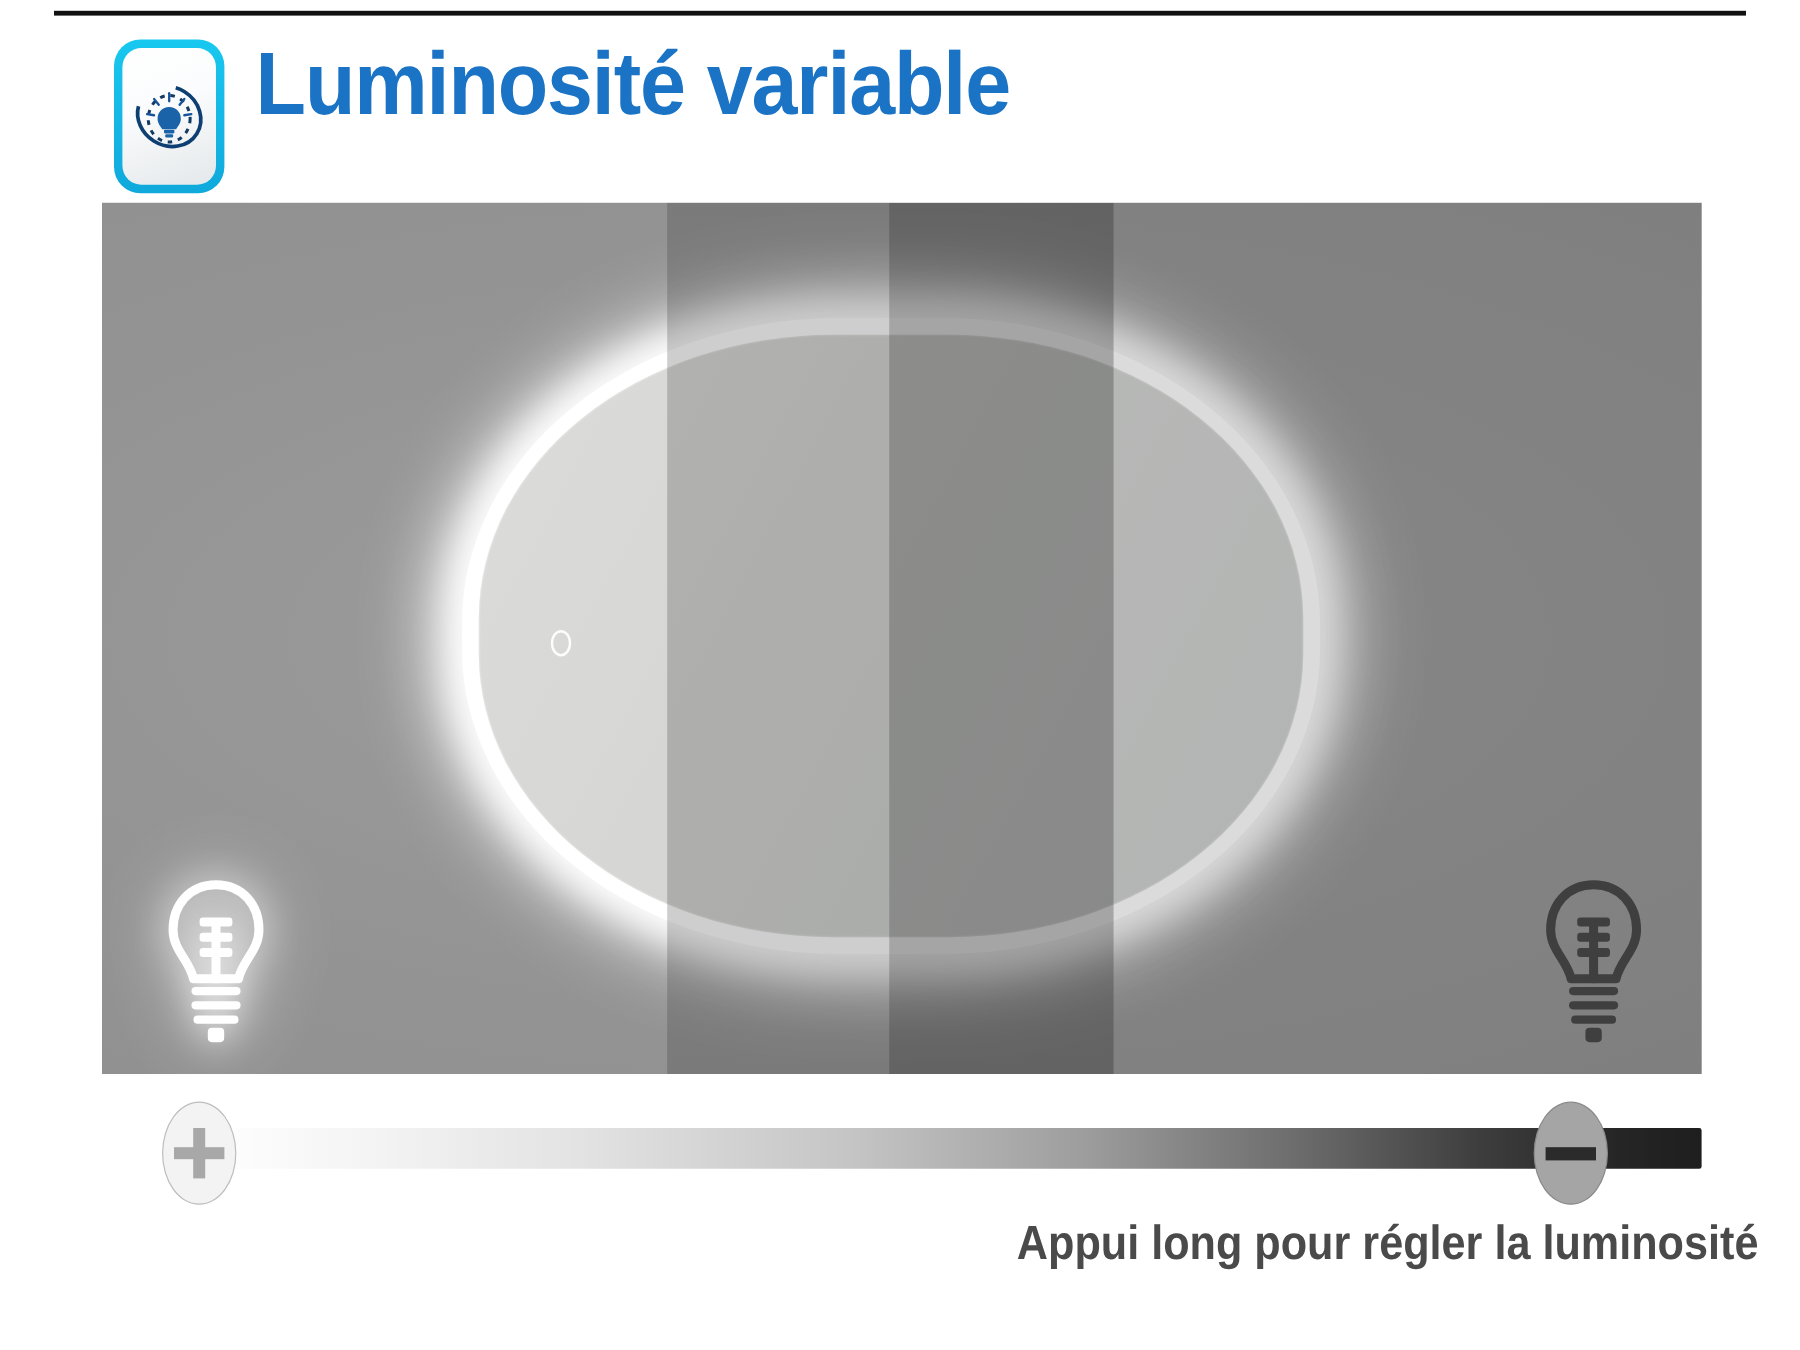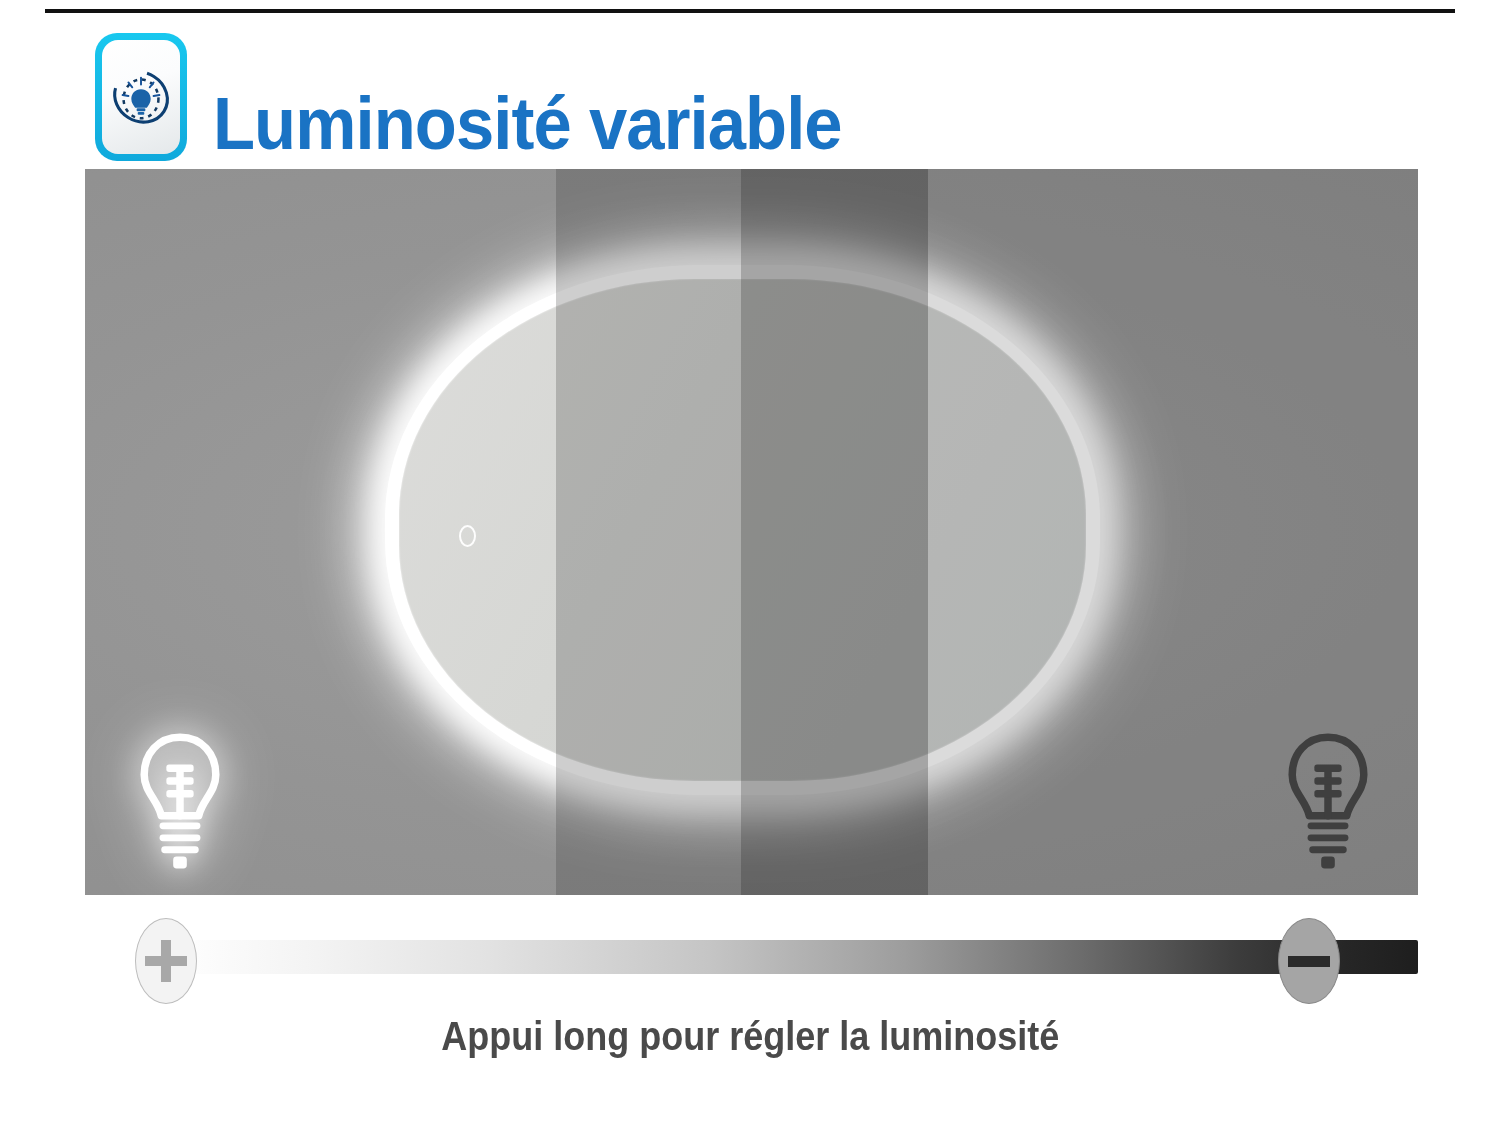--- a/index.html
+++ b/index.html
@@ -25,21 +25,21 @@
     background: #111111;
   }
 
   
   #header {
     position: absolute;
     left: 95px;
     top: 33px;
     height: 128px;
     display: flex;
-    align-items: flex-end;
+    align-items: flex-start;
   }
 
   #app-icon {
     width: 92px;
     height: 128px;
     border-radius: 22px;
     background: linear-gradient(180deg, #18c8ef 0%, #16b9e6 45%, #0fa9dc 100%);
     padding: 7px;
     box-sizing: border-box;
     position: relative;
@@ -233,21 +233,21 @@
     height: 11px;
     background: #2b2b2b;
   }
 
   
   #caption {
     position: absolute;
     left: 0;
     top: 1014px;
     width: 1500px;
-    text-align: center;
+    text-align: right;
     font-family: "Liberation Sans Narrow", "Liberation Sans", sans-serif;
     font-size: 40px;
     font-weight: bold;
     color: #4a4a4a;
     letter-spacing: 0px;
   }
   #caption span {
     display: inline-block;
     transform: scaleX(0.9);
   }

